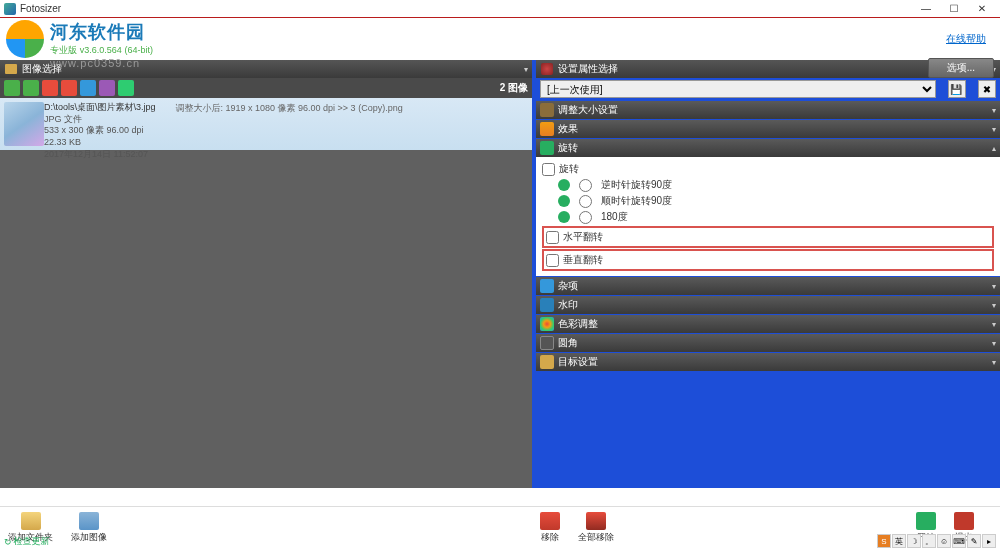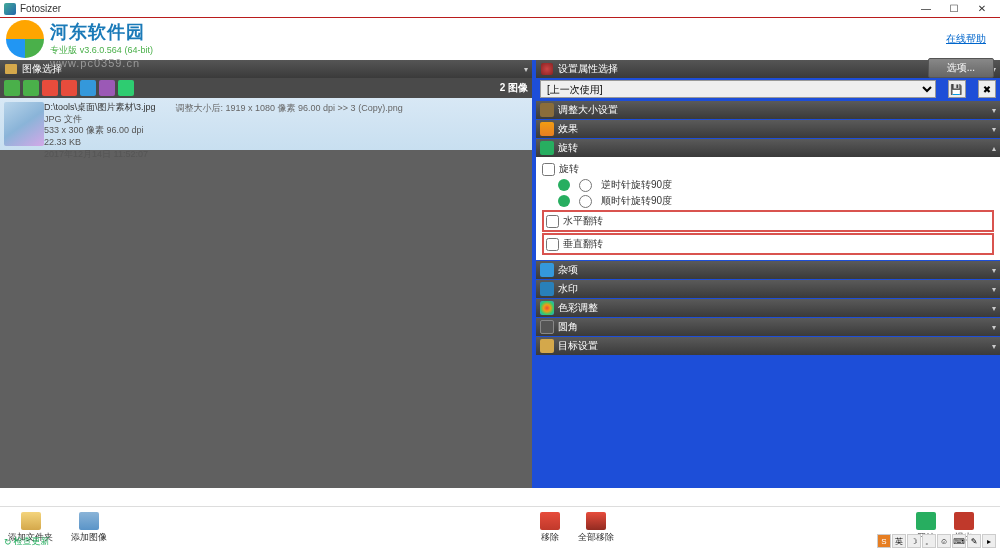--- a/index.html
+++ b/index.html
@@ -189,20 +189,25 @@
       <div class="row sub">
           <span class="rot-icon"></span>
           <input type="radio" style="">
           <span>逆时针旋转90度</span>
         </div>
       <div class="row sub">
           <span class="rot-icon"></span>
           <input type="radio" style="">
           <span>顺时针旋转90度</span>
         </div>
+      <div class="row sub">
+          <span class="rot-icon"></span>
+          <input type="radio" style="">
+          <span>180度</span>
+        </div>
       <div class="flip-box">
           <div class="row">
             <input type="checkbox" style="">
             <span>水平翻转</span>
           </div>
         </div>
       <div class="flip-box">
           <div class="row">
             <input type="checkbox" style="">
             <span>垂直翻转</span>

